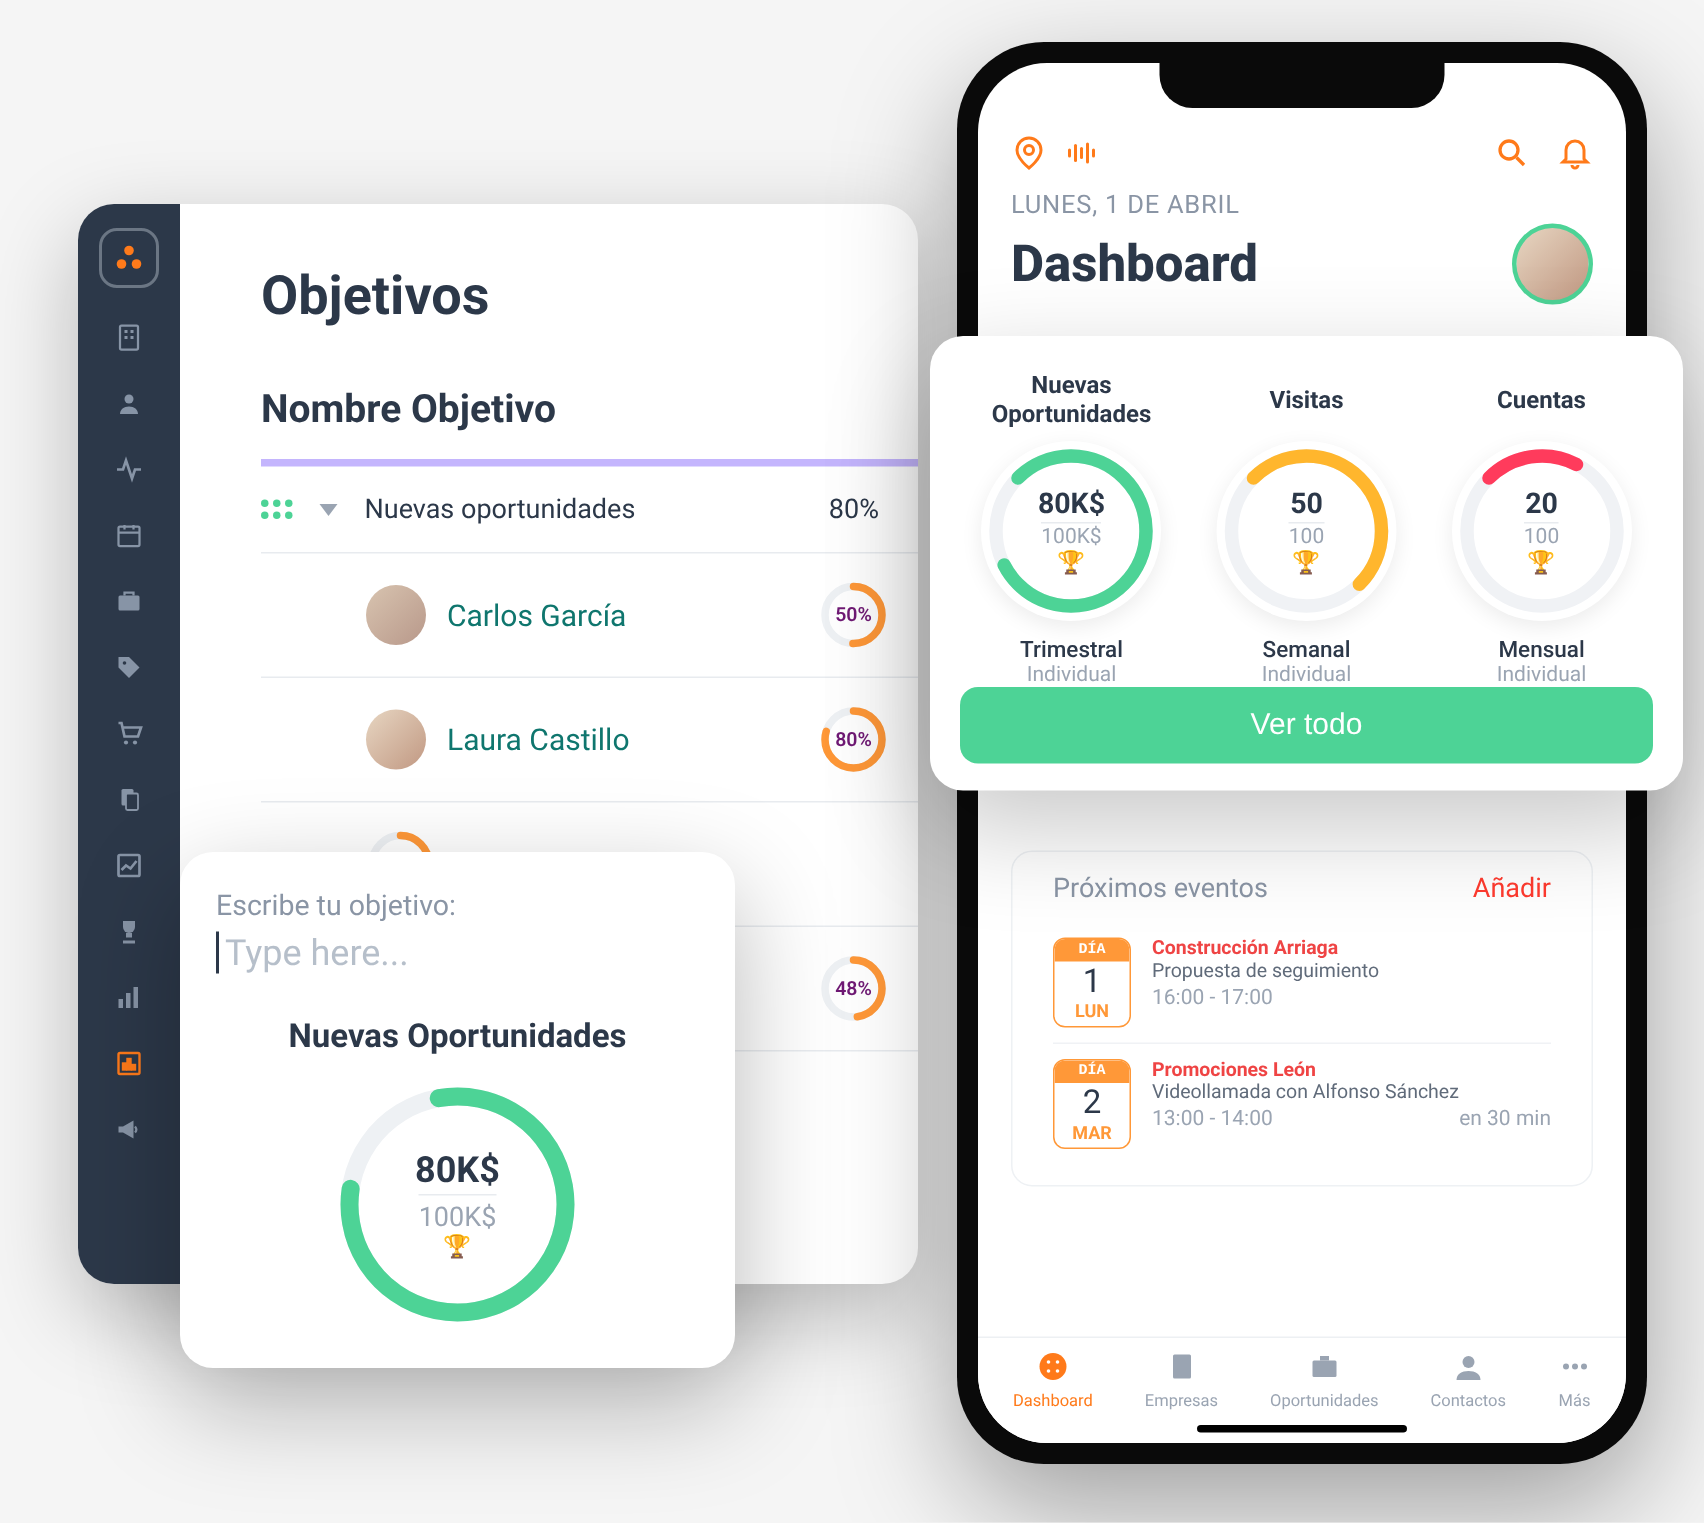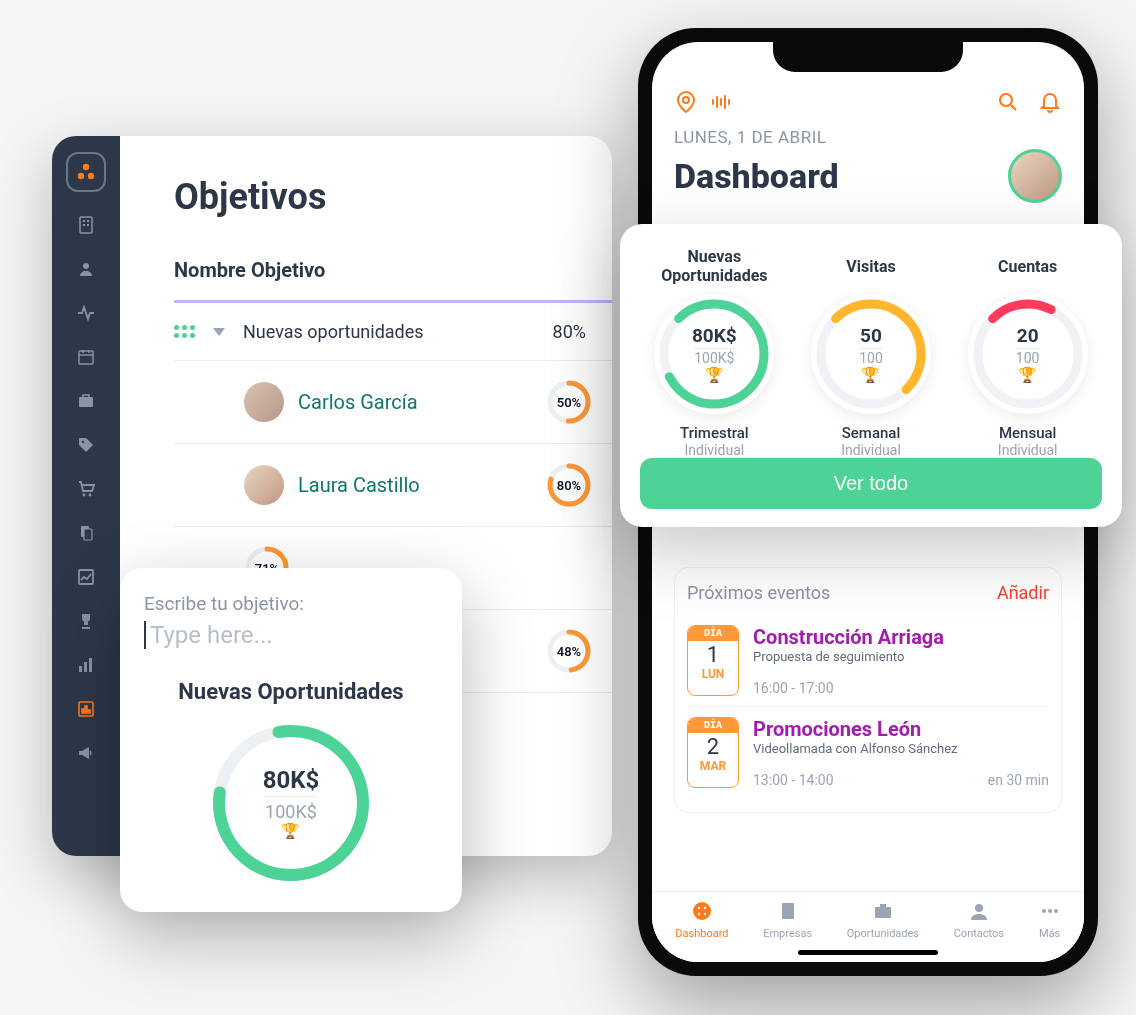--- a/index.html
+++ b/index.html
@@ -53,25 +53,25 @@
       overflow: hidden;
       margin-left: 24px;
     }
     .desktop-title {
       font-size: 36px;
       font-weight: 700;
       color: #2c3849;
       margin-bottom: 40px;
     }
     .table-header {
-      font-size: 20px;
+      font-size: 26px;
       font-weight: 700;
       color: #2c3849;
       padding-bottom: 18px;
-      border-bottom: 3px solid #c4b5fd;
+      border-bottom: 5px solid #c4b5fd;
     }
     .goal-row {
       display: flex;
       align-items: center;
       padding: 18px 20px 18px 0;
       border-bottom: 1px solid #e8ebef;
       gap: 14px;
     }
     .goal-indent { padding-left: 70px; }
     .drag-handle {
@@ -97,29 +97,29 @@
       display:inline-block;
     }
     .avatar.f { background: linear-gradient(135deg, #e7d6c2, #c19882); }
     .donut-sm {
       width: 46px; height: 46px; position: relative;
     }
     .donut-sm svg { transform: rotate(-90deg); }
     .donut-sm .pct-lbl {
       position:absolute; inset:0;
       display:flex; align-items:center; justify-content:center;
-      font-size:13px; font-weight:600; color:#0f172a;
+      font-size:13px; font-weight:600; color:#701a75;
     }
 
     
     .goal-popup {
       position: absolute;
       left: 120px;
       top: 568px;
-      width: 342px;
+      width: 370px;
       background: #fff;
       border-radius: 22px;
       box-shadow: 0 24px 70px rgba(0,0,0,0.28);
       padding: 24px;
       z-index: 20;
     }
     .popup-label {
       font-size: 19px;
       color: #8a95a5;
       margin-bottom: 6px;
@@ -192,41 +192,41 @@
     }
     .phone-title { font-size:34px; font-weight:800; color:#2c3849; }
     .phone-avatar {
       width:54px; height:54px; border-radius:50%; border:3px solid #4dd396;
       background: linear-gradient(135deg, #e7d6c2, #c19882);
     }
 
     .events-card {
       margin: 350px 22px 0;
       border:1px solid #eef1f4; border-radius:14px;
-      padding: 14px 12px;
+      padding: 14px 27px;
     }
     .events-header { display:flex; justify-content:space-between; align-items:center; margin-bottom:12px; }
     .events-title { font-size:18px; color:#8a95a5; }
     .events-add { font-size:18px; color:#ff3b2f; }
     .event {
       display:flex; gap:14px; padding:10px 0;
     }
     .event + .event { border-top:1px solid #f0f2f5; }
     .date-badge {
       width:52px; display:flex; flex-direction:column;
       border:1px solid #ff9838; border-radius:8px; overflow:hidden;
       text-align:center;
     }
     .date-badge .top { background:#ff9838; color:#fff; font-size:10px; font-weight:700; padding:2px 0;font-family:Liberation Mono, monospace; }
     .date-badge .num { font-size:22px; color:#2c3849; font-weight:400; line-height:1.1; padding-top:2px; }
     .date-badge .dow { font-size:12px; color:#ff9838; font-weight:700; padding-bottom:3px; }
     .event-body { flex:1; }
-    .event-name { font-size:20px; font-weight:700; color:#a21caf; }
+    .event-name { font-size:13px; font-weight:700; color:#ef4444; }
     .event-sub { font-size:13px; color:#606b7a; }
-    .event-time-row { display:flex; justify-content:space-between; margin-top:16px;align-items:flex-end; }
+    .event-time-row { display:flex; justify-content:space-between; margin-top:2px;align-items:flex-end; }
     .event-time { font-size:14px; color:#9aa4b2; }
     .event-rel { font-size:14px; color:#9aa4b2; }
 
     .phone-tabbar {
       position:absolute; bottom:0; left:0; right:0;
       display:flex; justify-content:space-around;
       padding: 8px 6px 22px;
       border-top:1px solid #edf0f3;
       background:#fff;
     }

